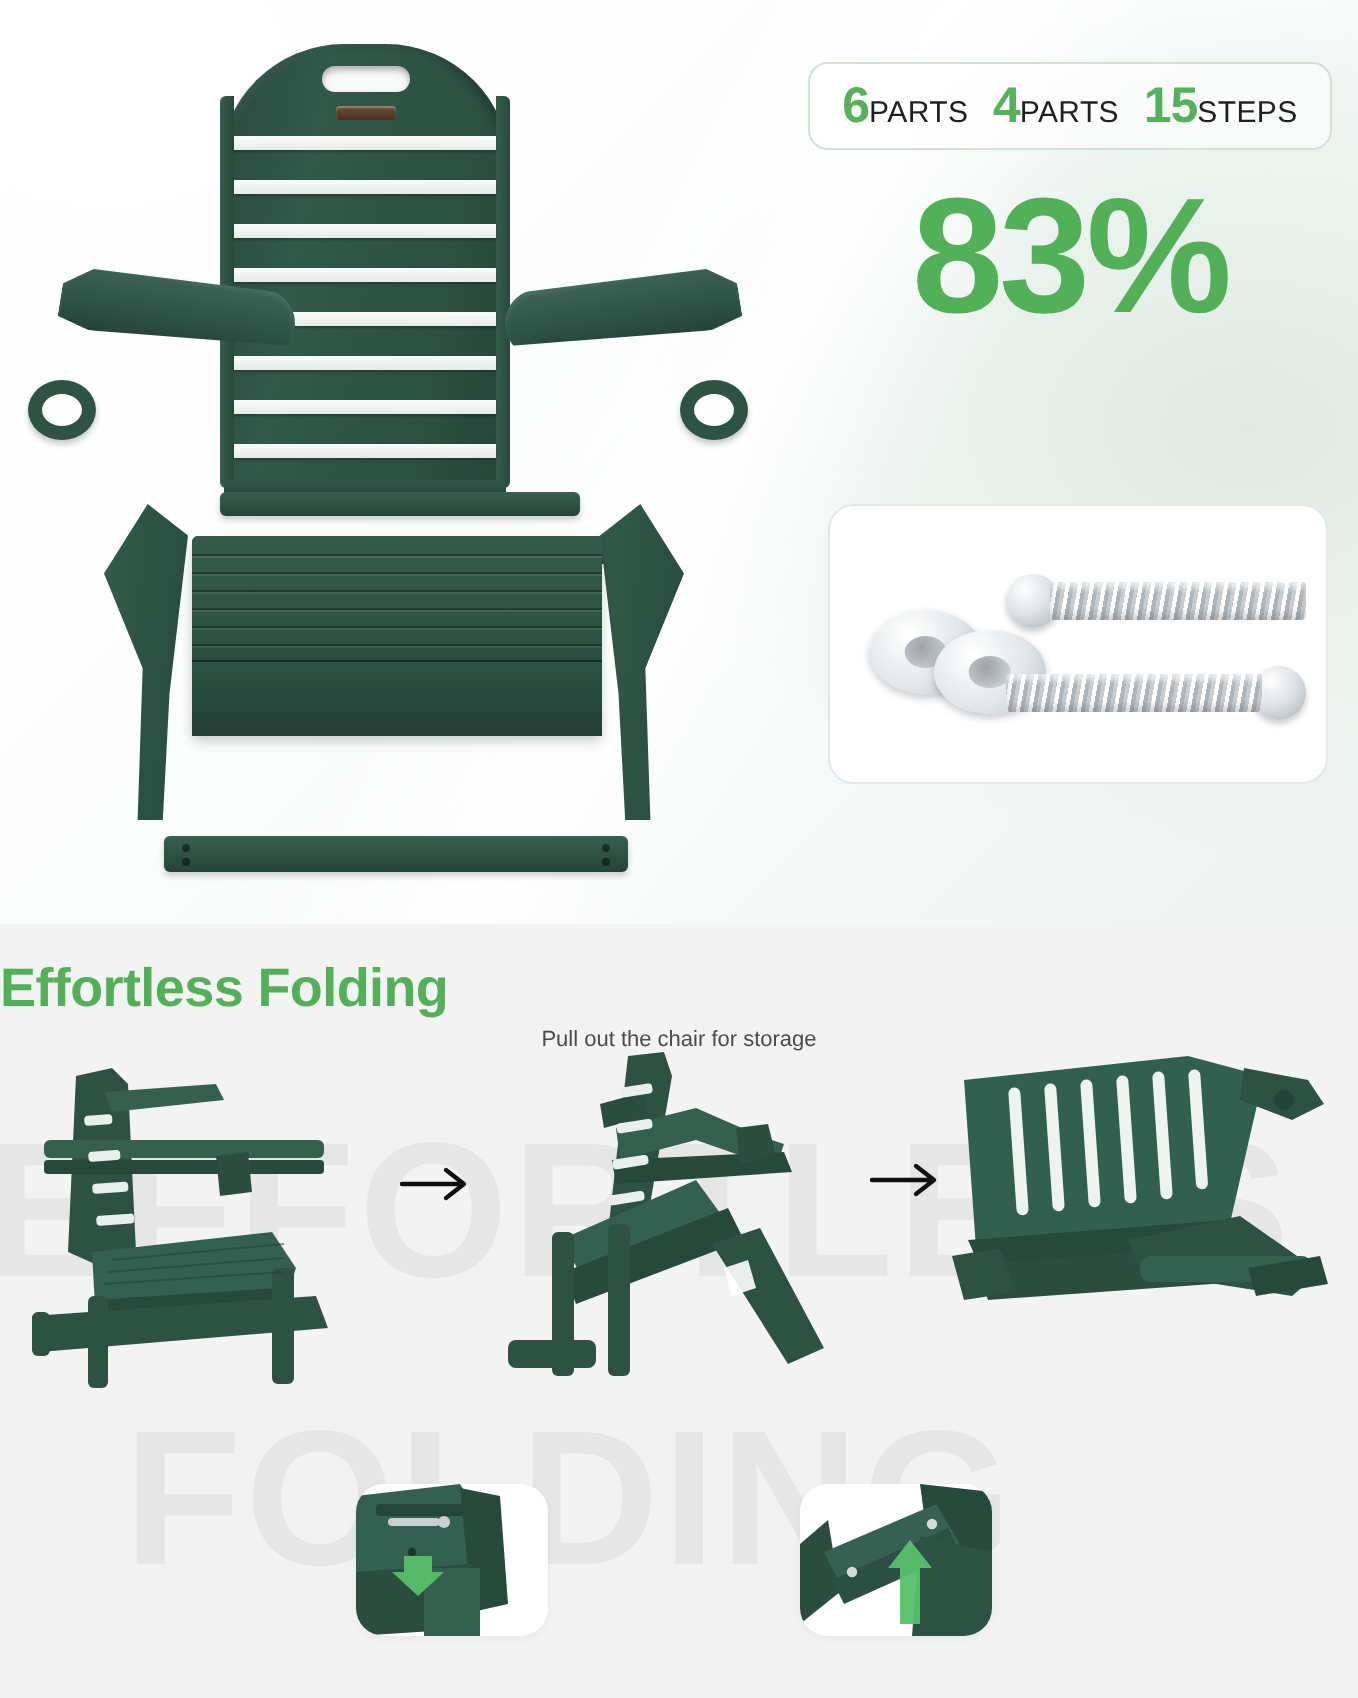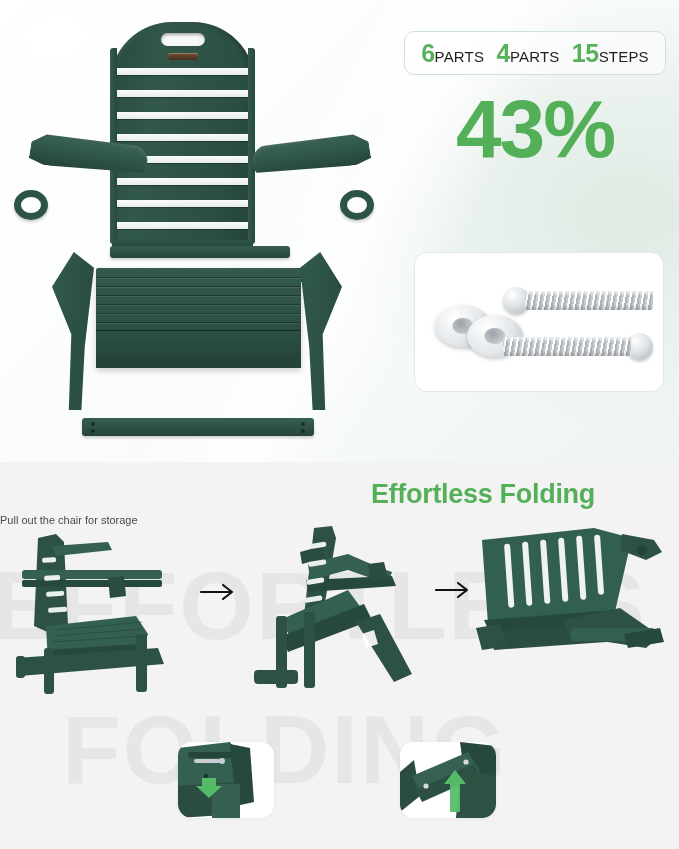--- a/index.html
+++ b/index.html
@@ -200,25 +200,25 @@
     overflow:hidden;
   }
   .wm{
     position:absolute; font-weight:bold; color:#e6e6e6;
     letter-spacing:2px; line-height:1; user-select:none;
   }
   .wm.one{ left:-8px; top:96px; font-size:96px; }
   .wm.two{ left:62px; top:240px; font-size:96px; }
 
   .fold-title{
-    position:absolute; left:0; top:17px; width:595px; text-align:right;
+    position:absolute; left:0; top:17px; width:595px; text-align:left;
     font-size:27px; font-weight:bold; color:#54b058; letter-spacing:-.3px;
   }
   .fold-sub{
-    position:absolute; left:0; top:52px; width:679px; text-align:left;
+    position:absolute; left:0; top:52px; width:679px; text-align:center;
     font-size:11px; color:#4a4a4a;
   }
 
   .stage{ position:absolute; }
   .stage svg{ display:block; }
   .arrow{
     position:absolute; width:40px; height:20px; color:#111;
   }
   .arrow svg{ display:block; }
 
@@ -293,21 +293,21 @@
     <div class="stat">
       <span class="num">4</span>
       <span class="unit">PARTS</span>
     </div>
     <div class="stat">
       <span class="num">15</span>
       <span class="unit">STEPS</span>
     </div>
   </div>
 
-  <div class="bignum">43%</div>
+  <div class="bignum">83%</div>
 
   <div class="hwcard">
     <div class="washer w1"></div>
     <div class="washer w2"></div>
     <div class="bolt b1">
       <div class="head"></div>
       <div class="shaft"></div>
     </div>
     <div class="bolt b2">
       <div class="head"></div>

